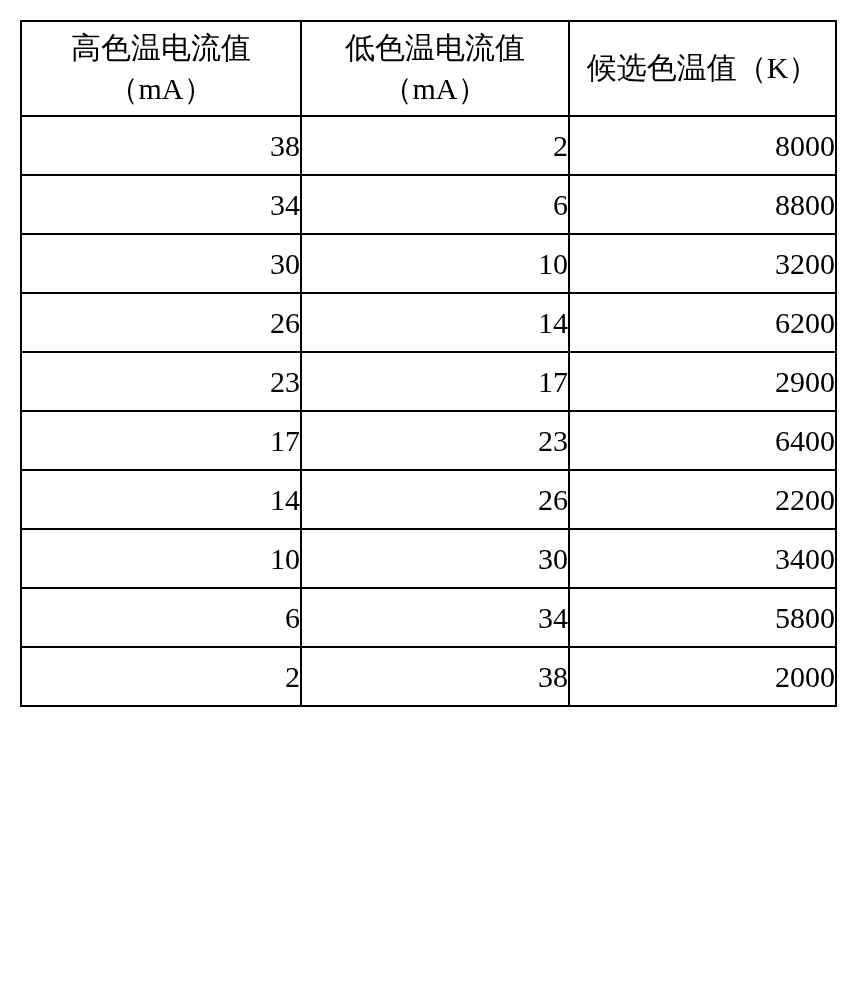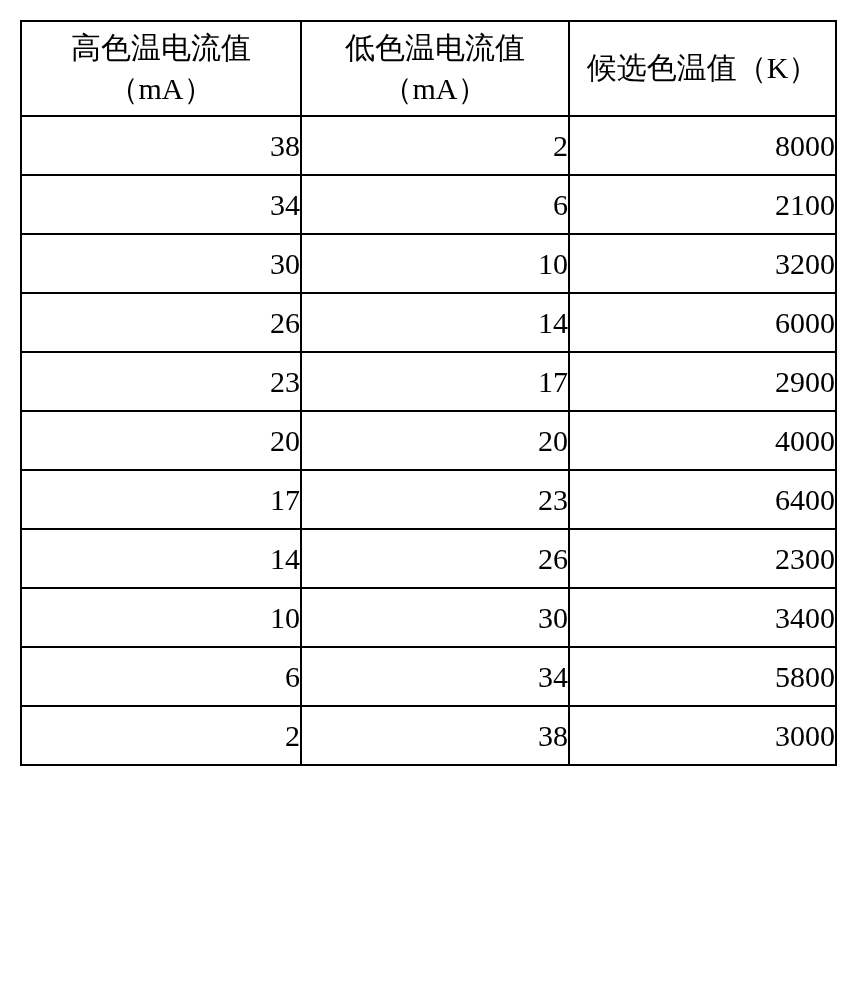--- a/index.html
+++ b/index.html
@@ -59,61 +59,56 @@
   </thead>
   <tbody>
     <tr>
       <td>38</td>
       <td>2</td>
       <td>8000</td>
     </tr>
     <tr>
       <td>34</td>
       <td>6</td>
-      <td>2100</td>
+      <td>8800</td>
     </tr>
     <tr>
       <td>30</td>
       <td>10</td>
       <td>3200</td>
     </tr>
     <tr>
       <td>26</td>
       <td>14</td>
-      <td>6000</td>
+      <td>6200</td>
     </tr>
     <tr>
       <td>23</td>
       <td>17</td>
       <td>2900</td>
-    </tr>
-    <tr>
-      <td>20</td>
-      <td>20</td>
-      <td>4000</td>
     </tr>
     <tr>
       <td>17</td>
       <td>23</td>
       <td>6400</td>
     </tr>
     <tr>
       <td>14</td>
       <td>26</td>
-      <td>2300</td>
+      <td>2200</td>
     </tr>
     <tr>
       <td>10</td>
       <td>30</td>
       <td>3400</td>
     </tr>
     <tr>
       <td>6</td>
       <td>34</td>
       <td>5800</td>
     </tr>
     <tr>
       <td>2</td>
       <td>38</td>
-      <td>3000</td>
+      <td>2000</td>
     </tr>
   </tbody>
 </table>
 
 </body></html>

